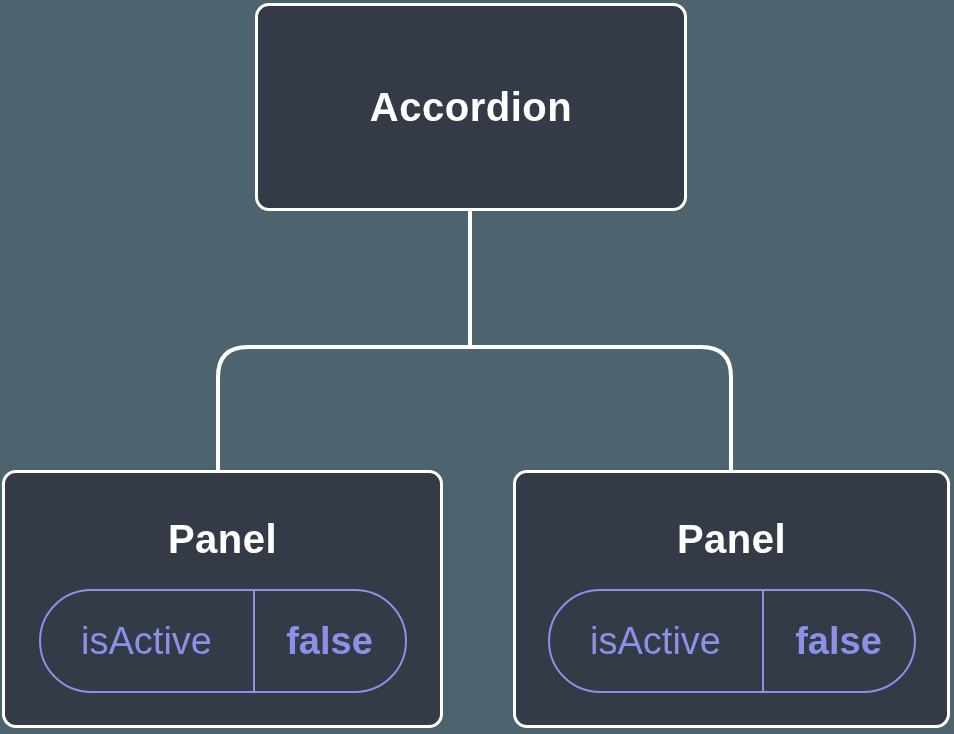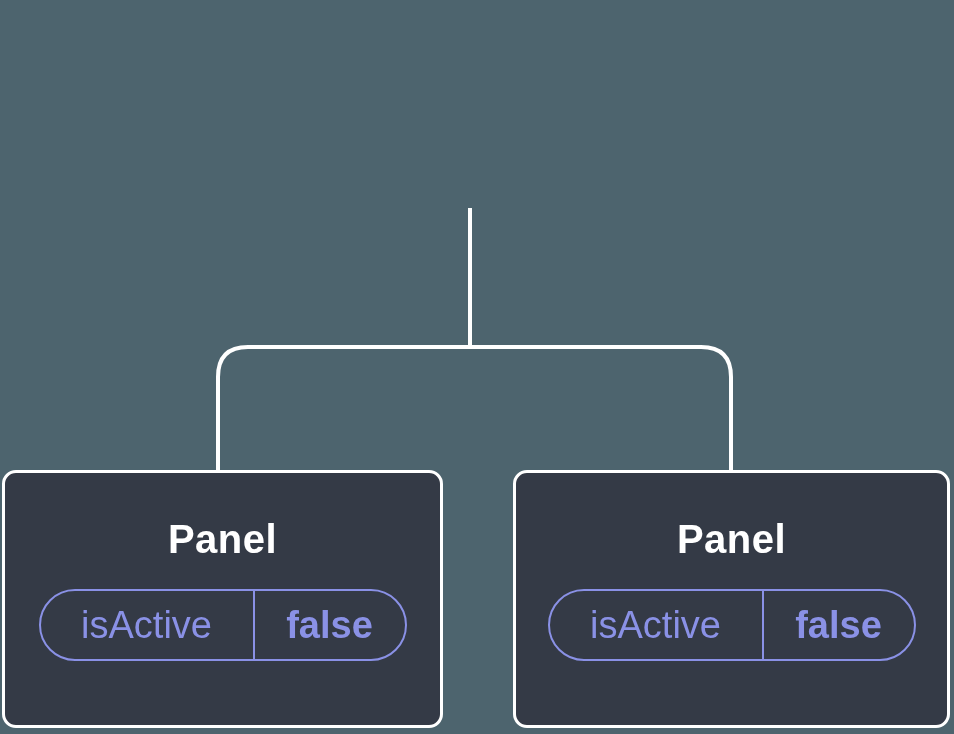--- a/index.html
+++ b/index.html
@@ -51,21 +51,21 @@
     flex-direction: column;
     align-items: center;
   }
   .panel-left  { left: 2px;   top: 470px; width: 441px; height: 258px; }
   .panel-right { left: 513px; top: 470px; width: 437px; height: 258px; }
   .panel .node-label { margin-top: 42px; }
   .pill {
     margin-top: 26px;
     box-sizing: border-box;
     width: 368px;
-    height: 72px;
+    height: 104px;
     border: 2px solid var(--accent, #8a91e6);
     border-radius: 60px;
     display: flex;
     color: var(--accent, #8a91e6);
     font-size: 38px;
     font-weight: 400;
   }
   .pill-key {
     flex: 0 0 212px;
     display: flex;
@@ -84,20 +84,23 @@
 </head>
 <body>
 
 <div class="canvas">
 
   <svg class="connectors" viewBox="0 0 954 734" xmlns="http://www.w3.org/2000/svg" aria-hidden="true">
     <path d="M470 208 L470 347"></path>
     <path d="M218 472 L218 377 Q218 347 248 347 L701 347 Q731 347 731 377 L731 472"></path>
   </svg>
 
+  <div class="node root">
+    <div class="node-label">Accordion</div>
+  </div>
 
   <div class="node panel panel-left">
     <div class="node-label">Panel</div>
     <div class="pill">
       <span class="pill-key">isActive</span>
       <span class="pill-value">false</span>
     </div>
   </div>
 
   <div class="node panel panel-right">

